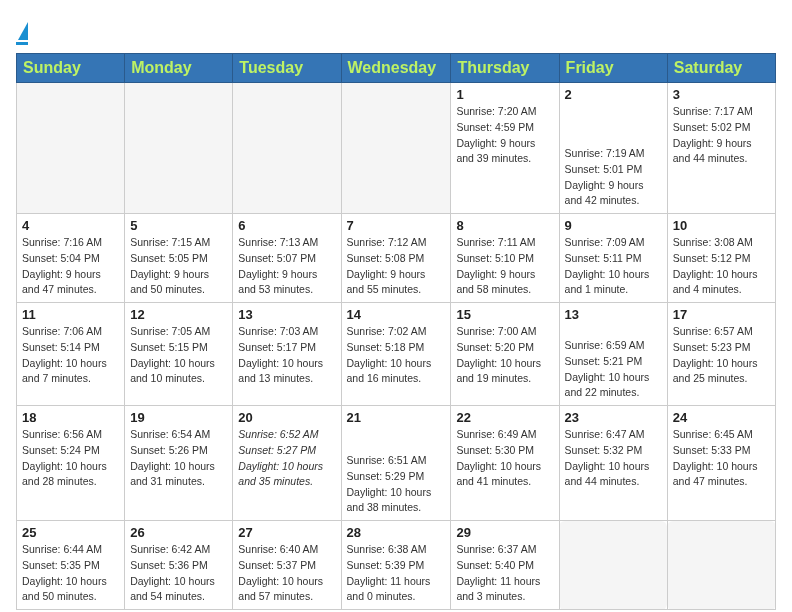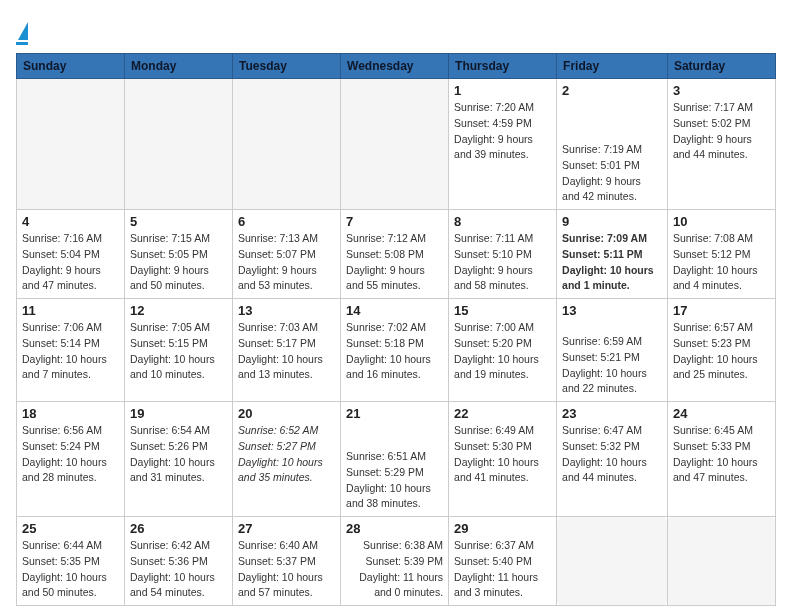--- a/index.html
+++ b/index.html
@@ -51,24 +51,24 @@
       color: #444;
       margin-top: 2px;
     }
     .calendar {
       width: 100%;
       border-collapse: collapse;
       font-size: 11px;
     }
     .calendar th {
       background: #3575b5;
-      color: #0f172a;
+      color: #bef264;
       text-align: left;
       padding: 5px 6px;
-      font-size: 12px;
+      font-size: 16px;
       font-weight: bold;
       border: 1px solid #2a5a8c;
     }
     .calendar td {
       border: 1px solid #ccc;
       vertical-align: top;
       padding: 4px 5px;
       min-width: 100px;
       height: 82px;
       background: #fff;
@@ -180,28 +180,28 @@
         </td>
         <td>
           <div class="day-number">8</div>
           <div class="day-info" style="white-space: pre-line;">Sunrise: 7:11 AM
 Sunset: 5:10 PM
 Daylight: 9 hours
 and 58 minutes.</div>
         </td>
         <td>
           <div class="day-number">9</div>
-          <div class="day-info" style="white-space: pre-line; font-weight: bold;">Sunrise: 7:09 AM
+          <div class="day-info" style="white-space: pre-line;">Sunrise: 7:09 AM
 Sunset: 5:11 PM
 Daylight: 10 hours
 and 1 minute.</div>
         </td>
         <td>
           <div class="day-number">10</div>
-          <div class="day-info" style="white-space: pre-line;">Sunrise: 7:08 AM
+          <div class="day-info" style="white-space: pre-line;">Sunrise: 3:08 AM
 Sunset: 5:12 PM
 Daylight: 10 hours
 and 4 minutes.</div>
         </td>
       </tr>
       <tr>
         <td>
           <div class="day-number">11</div>
           <div class="day-info" style="white-space: pre-line;">Sunrise: 7:06 AM
 Sunset: 5:14 PM
@@ -319,21 +319,21 @@
         </td>
         <td>
           <div class="day-number">27</div>
           <div class="day-info" style="white-space: pre-line;">Sunrise: 6:40 AM
 Sunset: 5:37 PM
 Daylight: 10 hours
 and 57 minutes.</div>
         </td>
         <td>
           <div class="day-number">28</div>
-          <div class="day-info" style="white-space: pre-line; text-align: right;">Sunrise: 6:38 AM
+          <div class="day-info" style="white-space: pre-line;">Sunrise: 6:38 AM
 Sunset: 5:39 PM
 Daylight: 11 hours
 and 0 minutes.</div>
         </td>
         <td>
           <div class="day-number">29</div>
           <div class="day-info" style="white-space: pre-line;">Sunrise: 6:37 AM
 Sunset: 5:40 PM
 Daylight: 11 hours
 and 3 minutes.</div>

